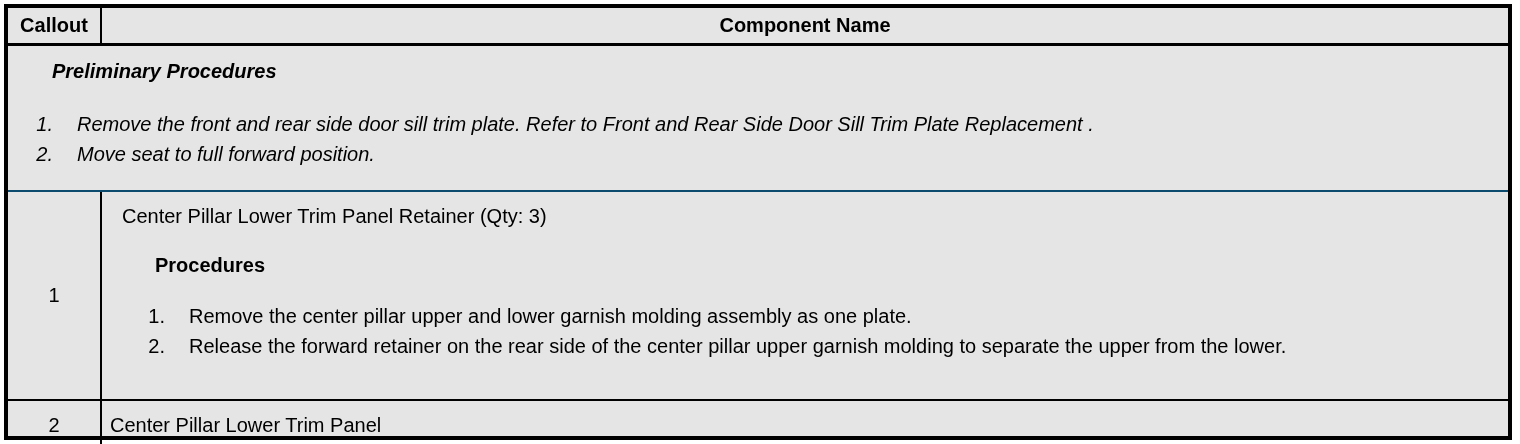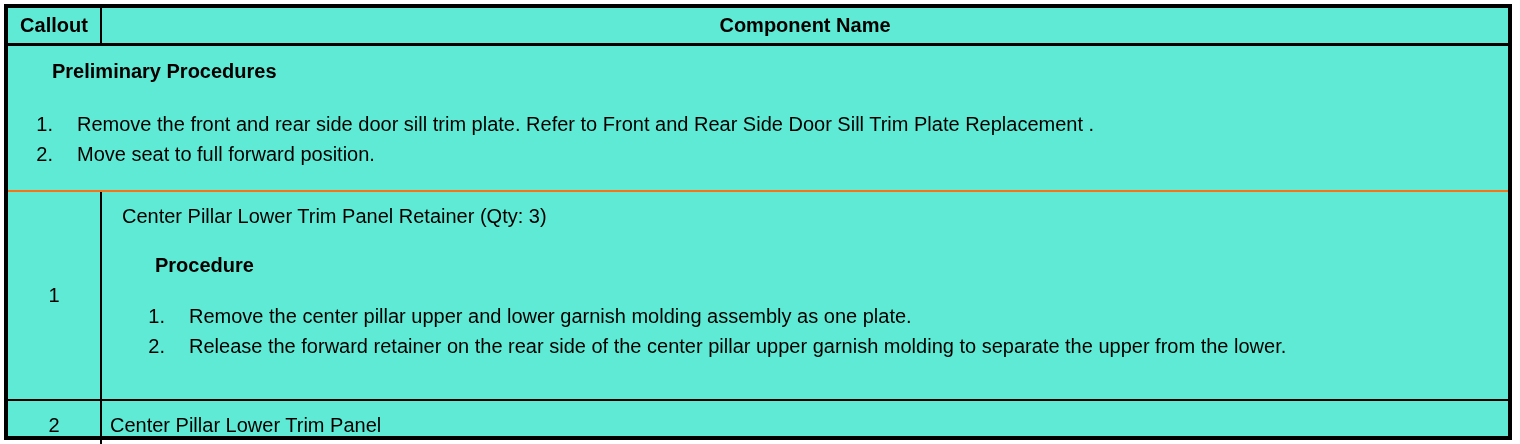--- a/index.html
+++ b/index.html
@@ -13,21 +13,21 @@
     font-size: 20px;
     overflow: hidden;
   }
   .doc-table {
     position: absolute;
     left: 4px;
     top: 4px;
     width: 1508px;
     height: 436px;
     border: 4px solid #000000;
-    background: #5eead4;
+    background: #e5e5e5;
   }
   .row { display: flex; width: 100%; }
 
   
   .row-header { height: 38px; border-bottom: 3px solid #000000; }
   .callout-cell {
     width: 94px;
     flex: none;
     border-right: 2px solid #000000;
     display: flex;
@@ -37,21 +37,21 @@
   .comp-cell { flex: 1 1 auto; min-width: 0; }
   .row-header .callout-cell,
   .row-header .comp-cell { font-weight: bold; }
   .row-header .comp-cell {
     display: flex;
     align-items: center;
     justify-content: center;
   }
 
   
-  .row-prelim { height: 132px; border-bottom: 2px solid #f97316; display: block; }
+  .row-prelim { height: 132px; border-bottom: 2px solid #0c4a6e; display: block; font-style: italic; }
   .prelim-title {
     font-weight: bold;
     line-height: 23px;
     margin: 14px 0 0 44px;
   }
   .steps { margin-top: 26px; }
   .step { display: flex; line-height: 30px; }
   .step-num { flex: none; width: 23px; text-align: right; }
   .step-txt { margin-left: 24px; max-width: 1320px; }
   .row-prelim .steps { margin-left: 22px; }
@@ -102,21 +102,21 @@
       </div>
     </div>
   </div>
 
   <div class="row row-c1">
     <div class="callout-cell">
       <span>1</span>
     </div>
     <div class="comp-cell">
       <div class="comp-name">Center Pillar Lower Trim Panel Retainer (Qty: 3)</div>
-      <div class="proc-title">Procedure</div>
+      <div class="proc-title">Procedures</div>
       <div class="steps">
         <div class="step">
           <span class="step-num">1.</span>
           <span class="step-txt">Remove the center pillar upper and lower garnish molding assembly as one plate.</span>
         </div>
         <div class="step">
           <span class="step-num">2.</span>
           <span class="step-txt">Release the forward retainer on the rear side of the center pillar upper garnish molding to separate the upper from the lower.</span>
         </div>
       </div>

